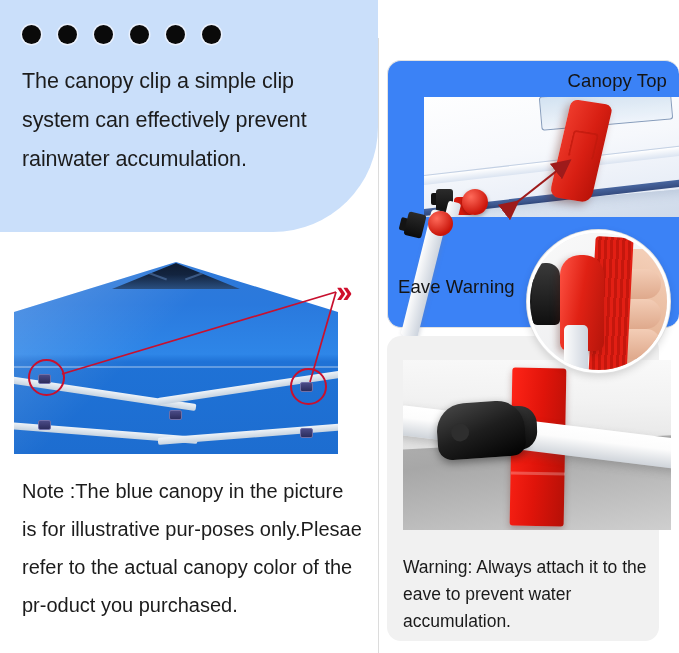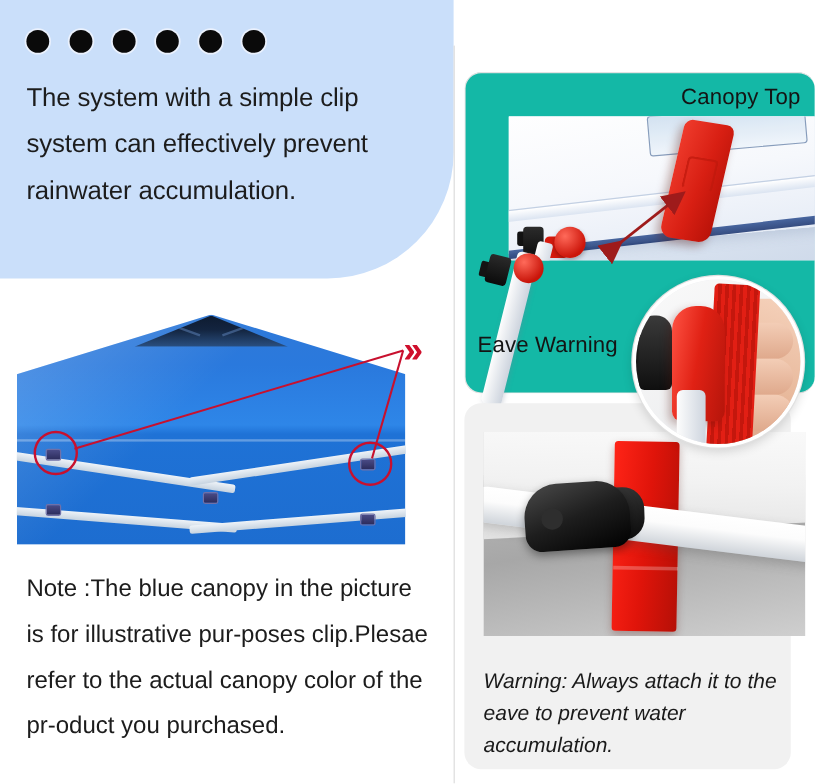--- a/index.html
+++ b/index.html
@@ -105,21 +105,21 @@
   .v-divider{
     position:absolute; left:378px; top:38px; width:1px; height:615px;
     background:#dcdcdc;
   }
 
   
   .right-col{ position:absolute; left:379px; top:0; width:300px; height:653px; }
 
   .card-top{
     position:absolute; left:8px; top:60px; width:292px; height:268px;
-    background:#14b8a6;
+    background:#3b82f6;
     border:1px solid #e2e2e2;
     border-radius:14px;
     border-right:none;
   }
   .lbl-canopy-top{
     position:absolute; right:12px; top:9px;
     font-size:18.5px; color:#141414; letter-spacing:.1px;
   }
   .lbl-eave{
     position:absolute; left:10px; top:215px;
@@ -257,21 +257,21 @@
     background:linear-gradient(180deg,#3a3a3a,#0f0f0f);
   }
   .ic-blk2{
     position:absolute; left:-4px; top:46px; width:16px; height:44px;
     background:#1a1a1a; border-radius:4px;
   }
 
   
   .card-bottom{
     position:absolute; left:8px; top:336px; width:272px; height:305px;
-    background:#f1f1f1; border-radius:14px;font-style:italic;
+    background:#f1f1f1; border-radius:14px;
   }
   .photo-bottom{
     position:absolute; left:16px; top:24px; width:268px; height:170px;
     overflow:hidden; background:#d9d9d9;
   }
   .pb-fabric{
     position:absolute; left:-20px; top:-28px; width:320px; height:110px;
     background:linear-gradient(185deg,#ffffff 0%,#f2f2f2 60%,#e2e2e2 100%);
     transform:rotate(-3deg);
   }
@@ -329,21 +329,21 @@
 
     <div class="blue-panel">
       <div class="dots-row">
         <span class="dot"></span>
         <span class="dot"></span>
         <span class="dot"></span>
         <span class="dot"></span>
         <span class="dot"></span>
         <span class="dot"></span>
       </div>
-      <div class="headline">The system with a simple clip system can effectively prevent rainwater accumulation.</div>
+      <div class="headline">The canopy clip a simple clip system can effectively prevent rainwater accumulation.</div>
     </div>
 
     <div class="canopy-wrap">
       <div class="canopy-photo">
         <div class="sky"></div>
         <div class="roof"></div>
         <div class="roof-sheen"></div>
         <div class="vent">
           <span class="vent-l"></span>
           <span class="vent-r"></span>
@@ -366,21 +366,21 @@
       </div>
     </div>
 
     <svg class="ann-svg" style="top:262px;left:14px;width:340px;height:200px;">
       <line x1="48" y1="112" x2="322" y2="30" stroke="#c8102e" stroke-width="1.7"></line>
       <line x1="296" y1="120" x2="322" y2="30" stroke="#c8102e" stroke-width="1.7"></line>
     </svg>
 
     <div class="chev">››</div>
 
-    <div class="note">Note :The blue canopy in the picture is for illustrative pur-poses clip.Plesae refer to the actual canopy color of the pr-oduct you purchased.</div>
+    <div class="note">Note :The blue canopy in the picture is for illustrative pur-poses only.Plesae refer to the actual canopy color of the pr-oduct you purchased.</div>
   </div>
 
   <div class="v-divider"></div>
 
   <div class="right-col">
 
     <div class="card-top">
 
       <div class="lbl-canopy-top">Canopy Top</div>
 

